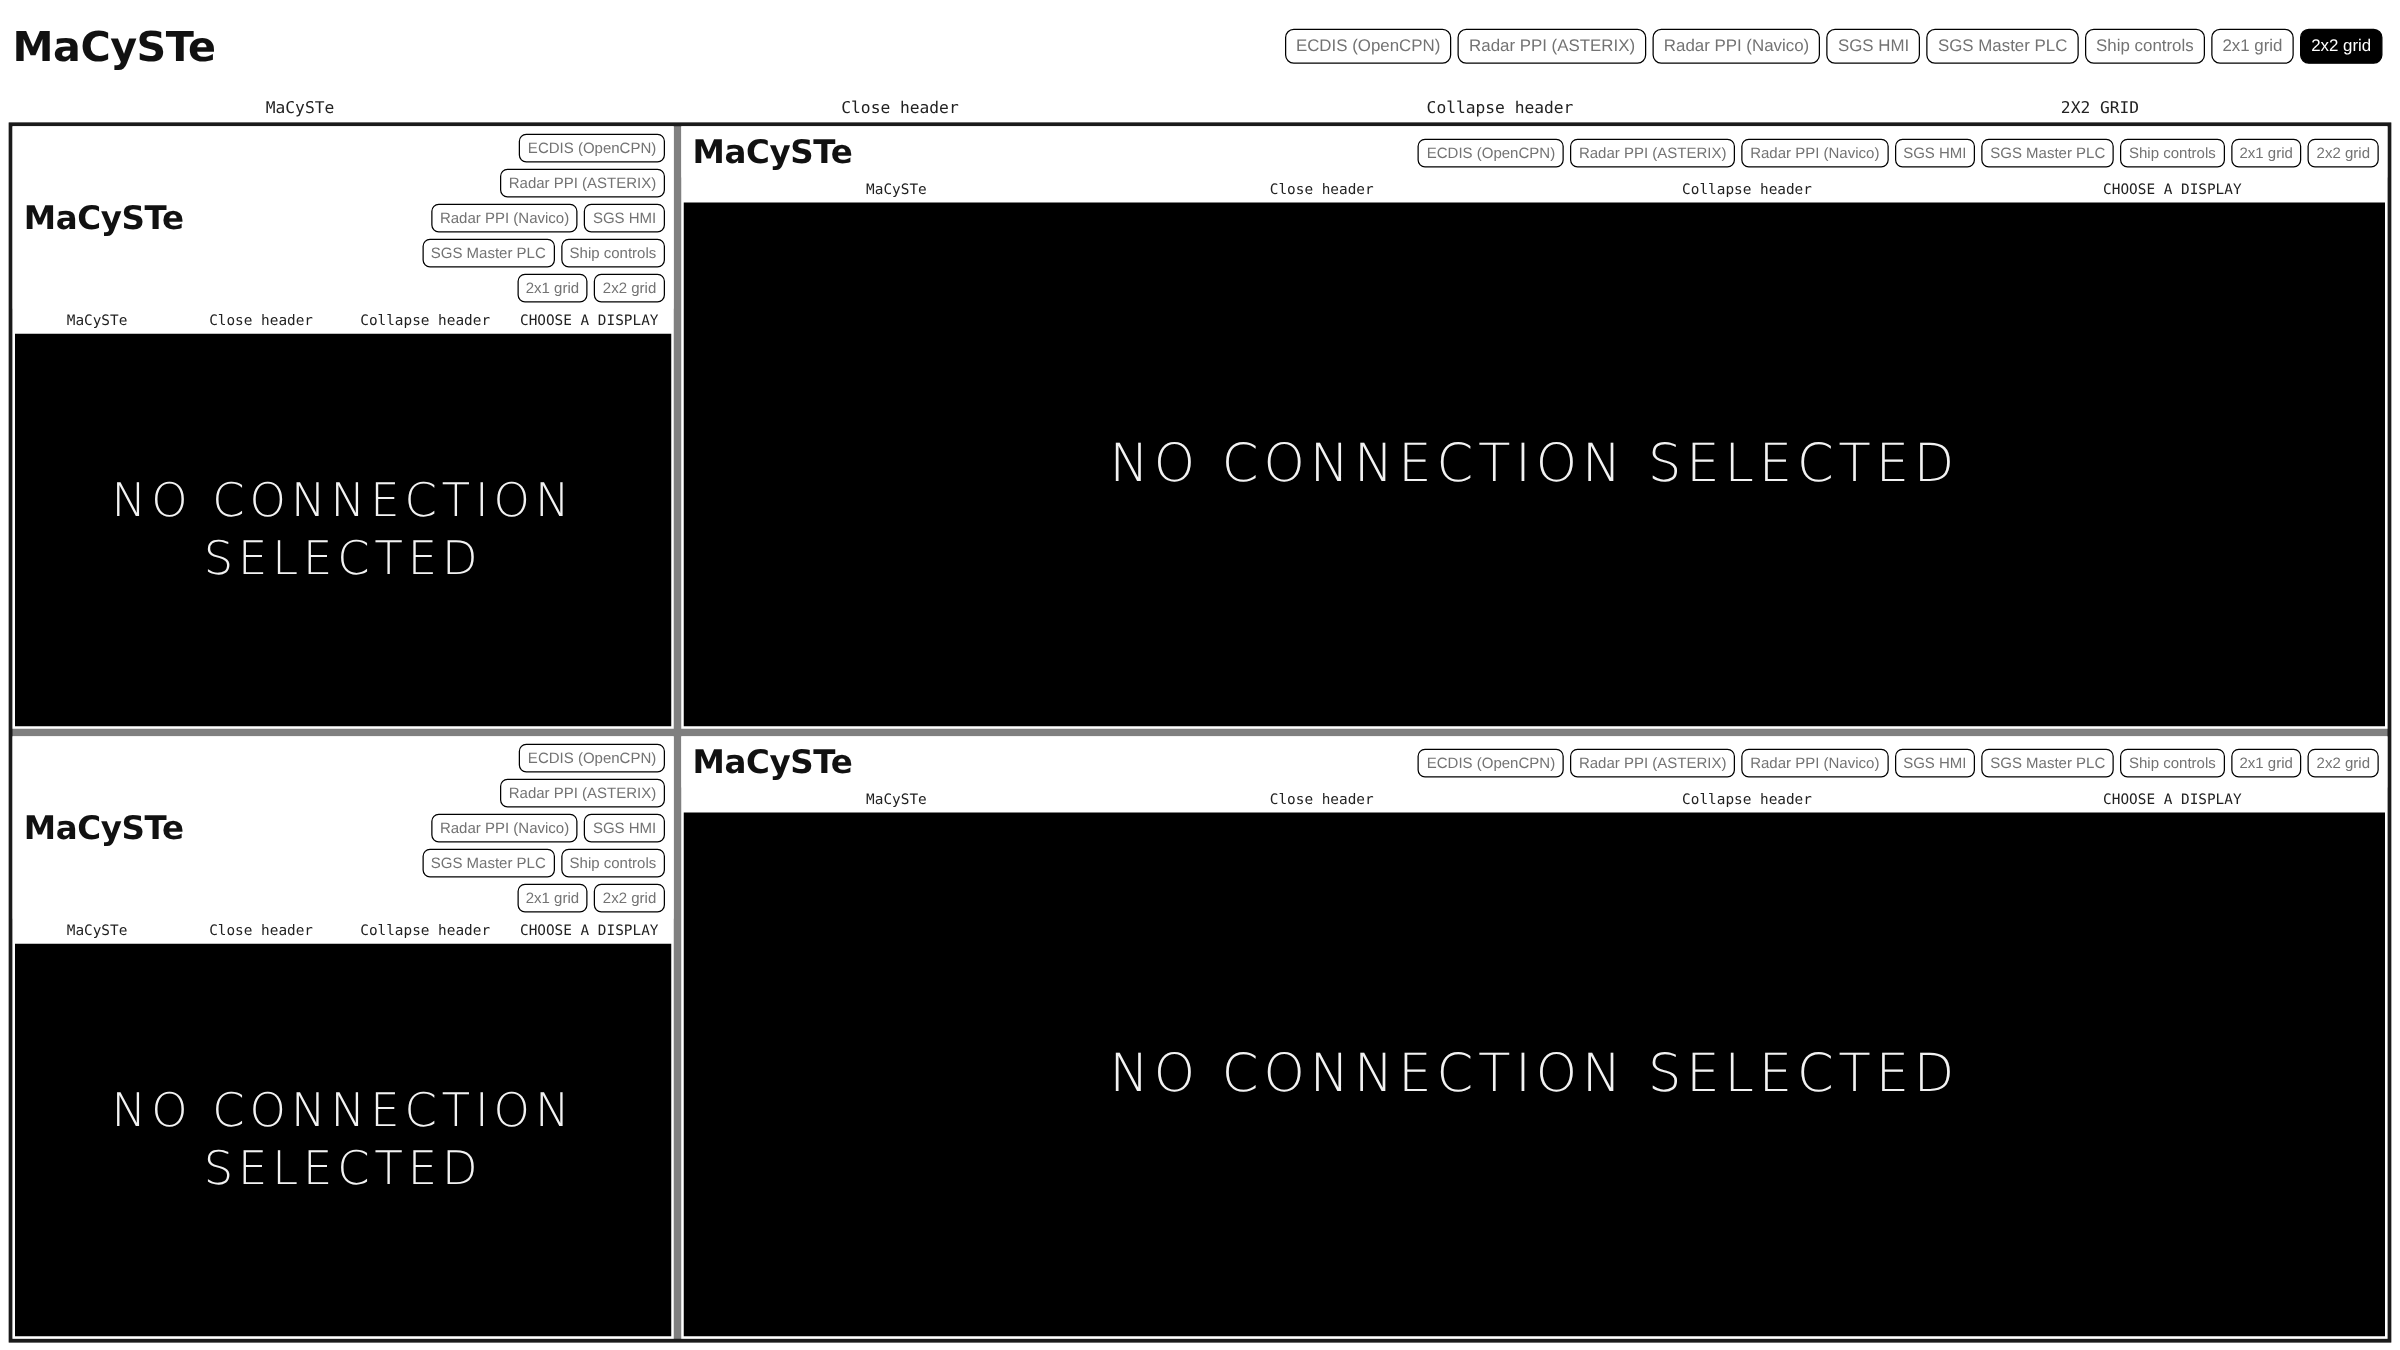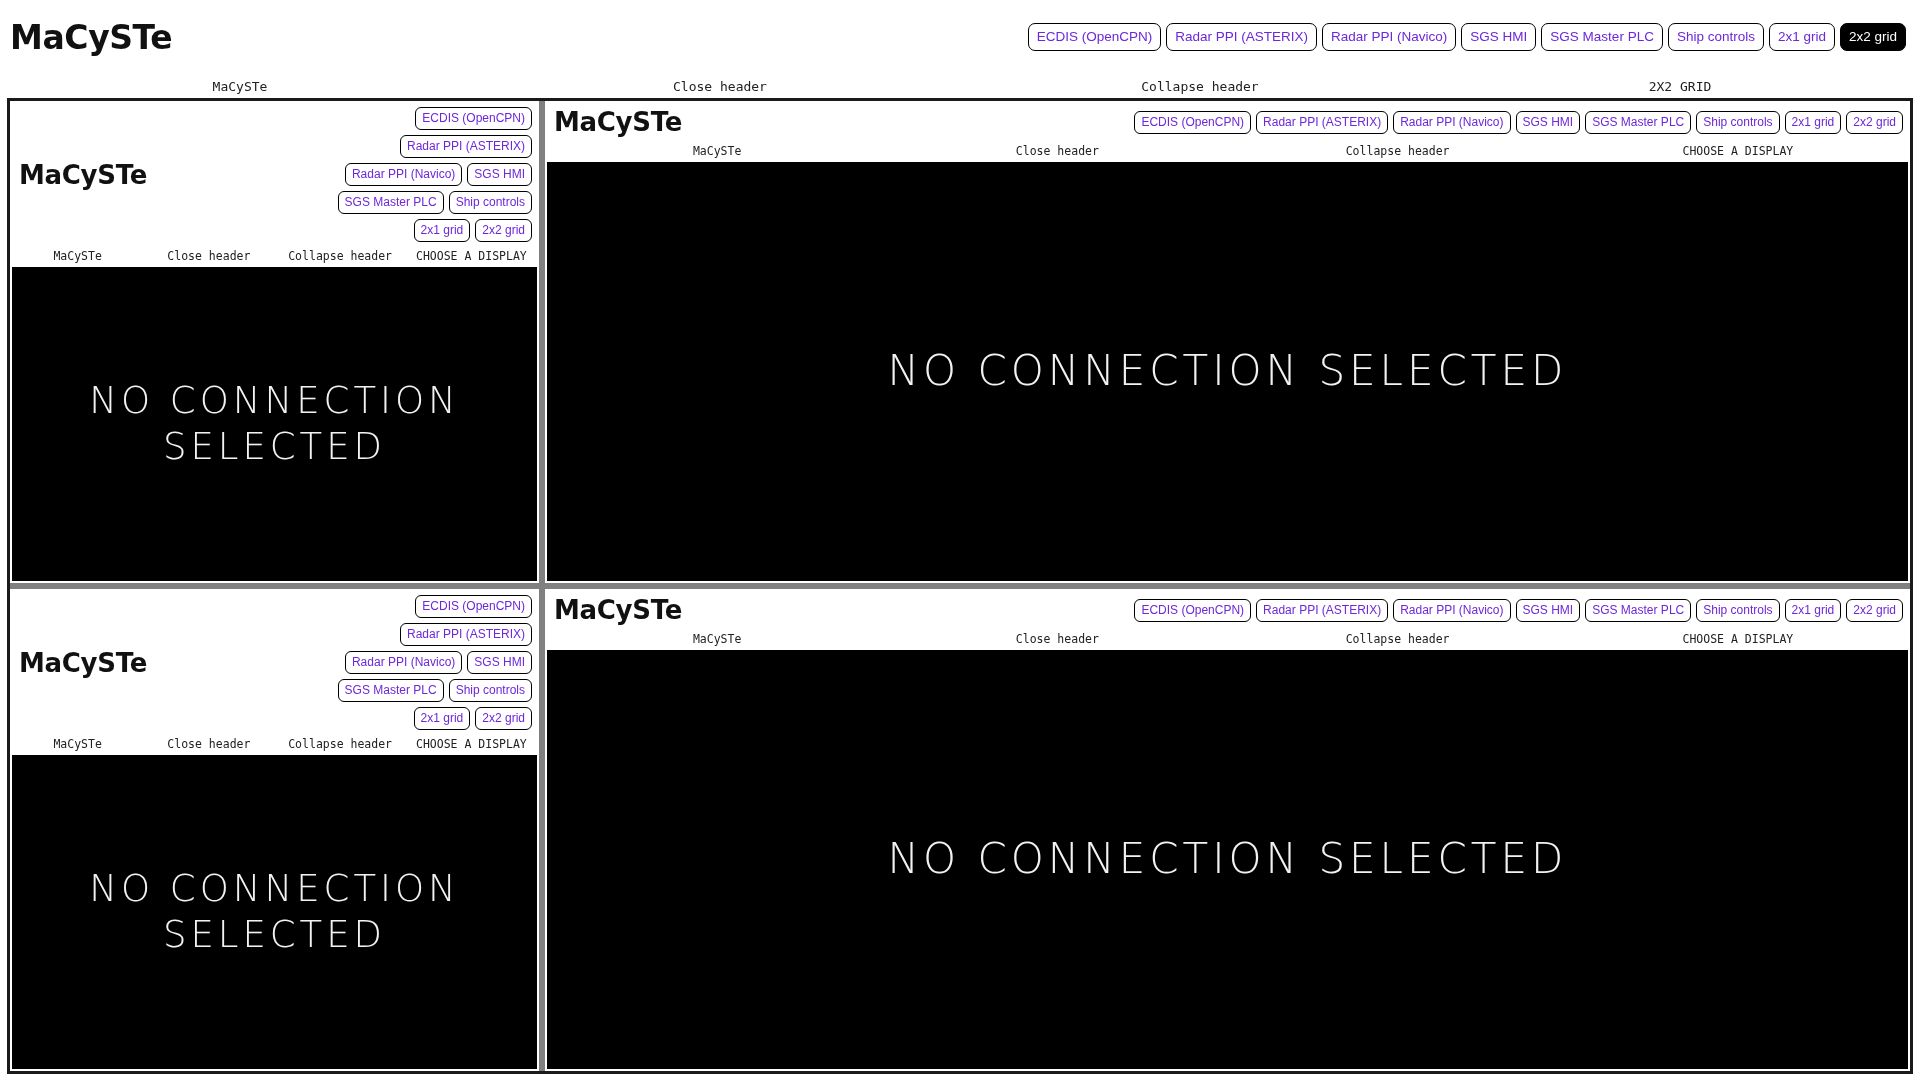--- a/index.html
+++ b/index.html
@@ -34,21 +34,21 @@
     display: flex;
     align-items: center;
     gap: 5px;
     flex-wrap: wrap;
     justify-content: flex-end;
   }
   .pill {
     font-family: "Liberation Sans", sans-serif;
     font-size: 13.5px;
     line-height: 1;
-    color: #6d28d9;
+    color: #737373;
     background: #ffffff;
     border: 1.6px solid #000000;
     border-radius: 7px;
     padding: 6px 8px 7px 8px;
     white-space: nowrap;
     cursor: pointer;
   }
   .pill.active {
     background: #000000;
     color: #ffffff;

